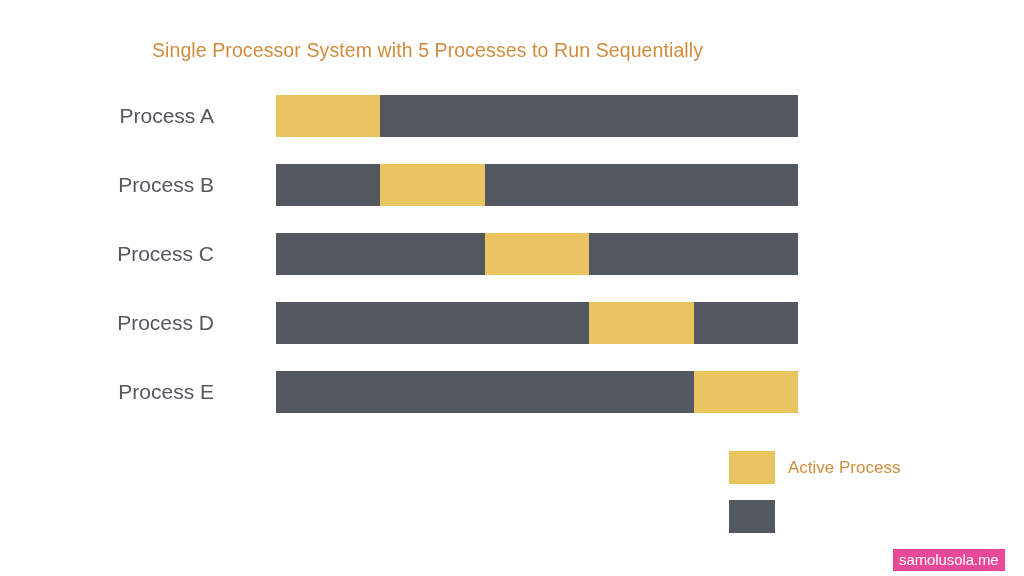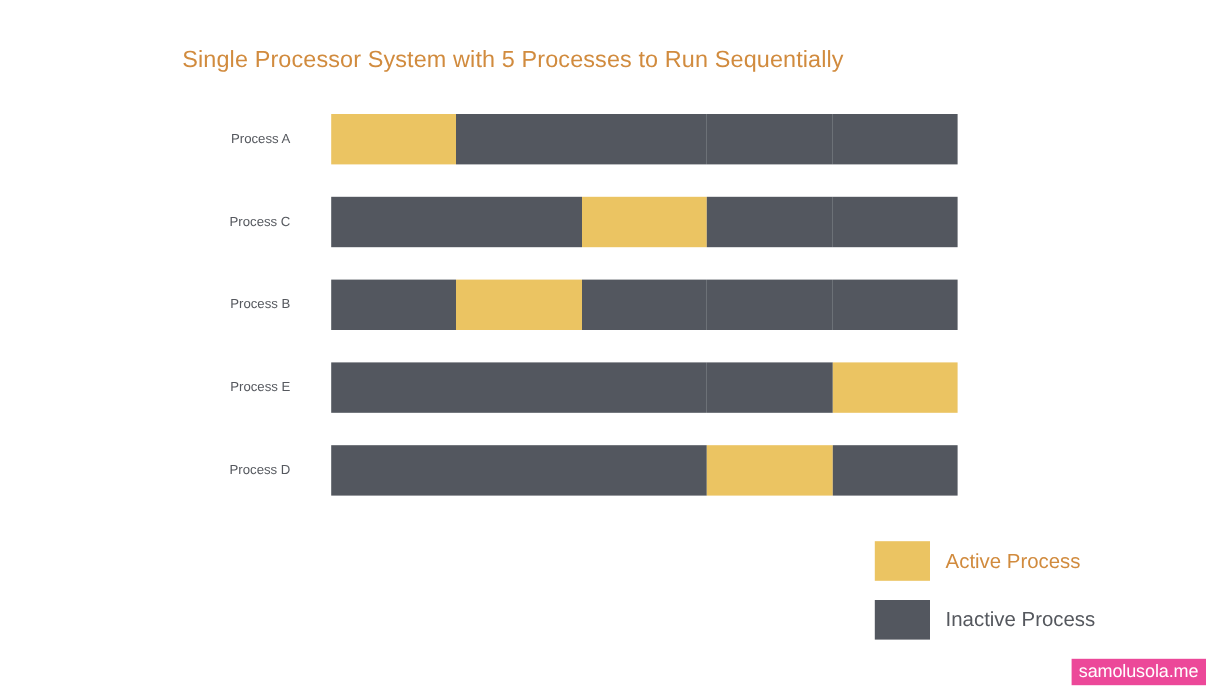--- a/index.html
+++ b/index.html
@@ -36,27 +36,27 @@
     top: 95px;
     width: 1024px;
   }
   .row {
     position: relative;
     height: 42px;
     margin-bottom: 27px;
   }
   .row-label {
     position: absolute;
-    left: 72px;
+    left: 44px;
     top: 0;
     width: 170px;
     height: 42px;
     line-height: 42px;
     text-align: right;
-    font-size: 11px;
+    font-size: 21px;
     color: #55585e;
     white-space: nowrap;
   }
   .row-bar {
     position: absolute;
     left: 276px;
     top: 0;
     width: 522px;
     height: 42px;
     display: flex;
@@ -121,69 +121,68 @@
     <div class="row-bar">
       <div class="seg active"></div>
       <div class="seg inactive"></div>
       <div class="seg inactive"></div>
       <div class="seg inactive"></div>
       <div class="seg inactive"></div>
     </div>
   </div>
 
   <div class="row">
+    <div class="row-label">Process B</div>
+    <div class="row-bar">
+      <div class="seg inactive"></div>
+      <div class="seg active"></div>
+      <div class="seg inactive"></div>
+      <div class="seg inactive"></div>
+      <div class="seg inactive"></div>
+    </div>
+  </div>
+
+  <div class="row">
     <div class="row-label">Process C</div>
     <div class="row-bar">
       <div class="seg inactive"></div>
       <div class="seg inactive"></div>
       <div class="seg active"></div>
       <div class="seg inactive"></div>
       <div class="seg inactive"></div>
     </div>
   </div>
 
   <div class="row">
-    <div class="row-label">Process B</div>
+    <div class="row-label">Process D</div>
     <div class="row-bar">
       <div class="seg inactive"></div>
-      <div class="seg active"></div>
       <div class="seg inactive"></div>
       <div class="seg inactive"></div>
+      <div class="seg active"></div>
       <div class="seg inactive"></div>
     </div>
   </div>
 
   <div class="row">
     <div class="row-label">Process E</div>
     <div class="row-bar">
       <div class="seg inactive"></div>
       <div class="seg inactive"></div>
       <div class="seg inactive"></div>
       <div class="seg inactive"></div>
       <div class="seg active"></div>
     </div>
   </div>
 
-  <div class="row">
-    <div class="row-label">Process D</div>
-    <div class="row-bar">
-      <div class="seg inactive"></div>
-      <div class="seg inactive"></div>
-      <div class="seg inactive"></div>
-      <div class="seg active"></div>
-      <div class="seg inactive"></div>
-    </div>
-  </div>
-
 </div>
 
 <div class="legend">
   <div class="legend-row">
     <div class="legend-swatch active"></div>
     <div class="legend-label active">Active Process</div>
   </div>
   <div class="legend-row">
     <div class="legend-swatch inactive"></div>
-    <div class="legend-label inactive">Inactive Process</div>
   </div>
 </div>
 
 <div class="watermark">samolusola.me</div>
 
 </body></html>

